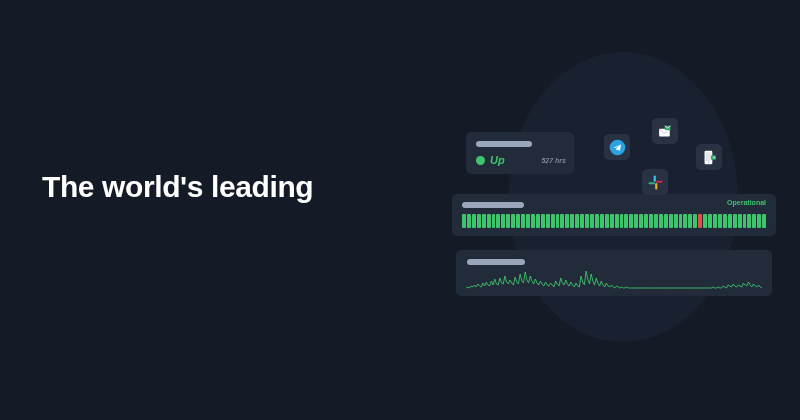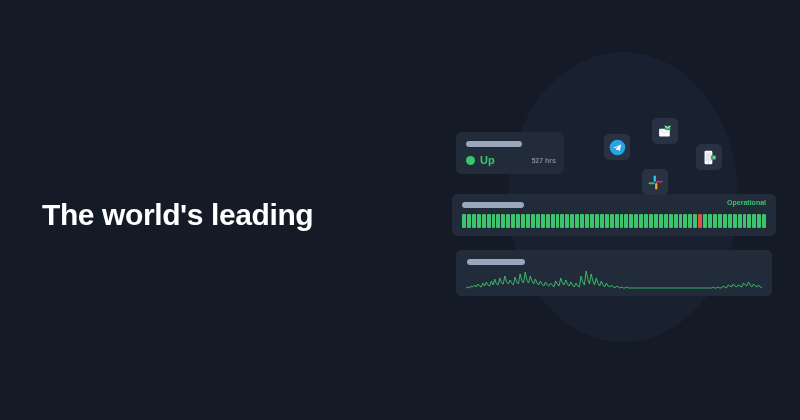--- a/index.html
+++ b/index.html
@@ -32,21 +32,20 @@
     background: #1a2231;
     opacity: 0.85;
   }
 
   
   .headline {
     position: absolute;
     left: 42px;
     top: 168px;
     width: 400px;
-    margin-top: 28px;
   }
   .headline .line {
     font-size: 30px;
     font-weight: bold;
     line-height: 38px;
     letter-spacing: -0.4px;
     white-space: nowrap;
   }
   .w-white { color: #ffffff; }
   .w-green { color: #3ec46d; }
@@ -58,24 +57,25 @@
     border-radius: 5px;
   }
   .ph-bar {
     background: #9aa6bb;
     border-radius: 3px;
     height: 6px;
   }
 
   
   #status-card {
-    left: 456px;
+    left: 466px;
     top: 132px;
     width: 108px;
     height: 42px;
+    font-style: italic;
   }
   #status-card .ph-bar {
     position: absolute;
     left: 10px;
     top: 9px;
     width: 56px;
   }
   .status-row {
     position: absolute;
     left: 10px;

